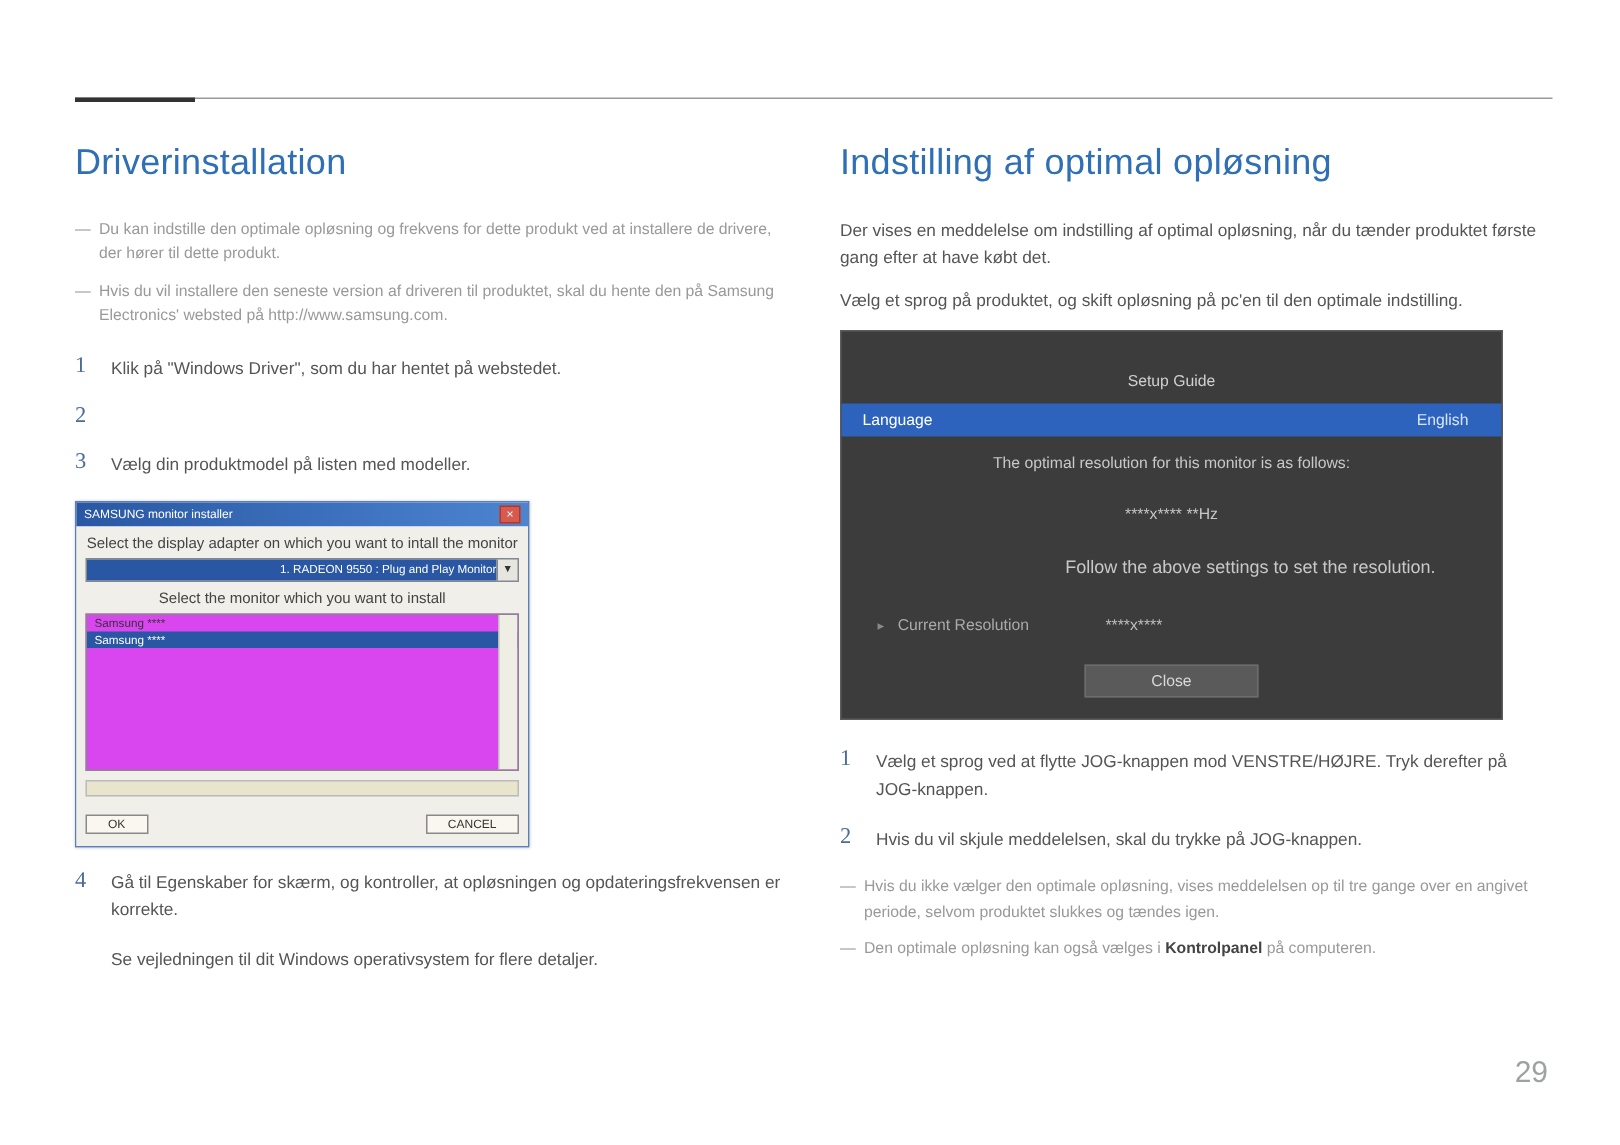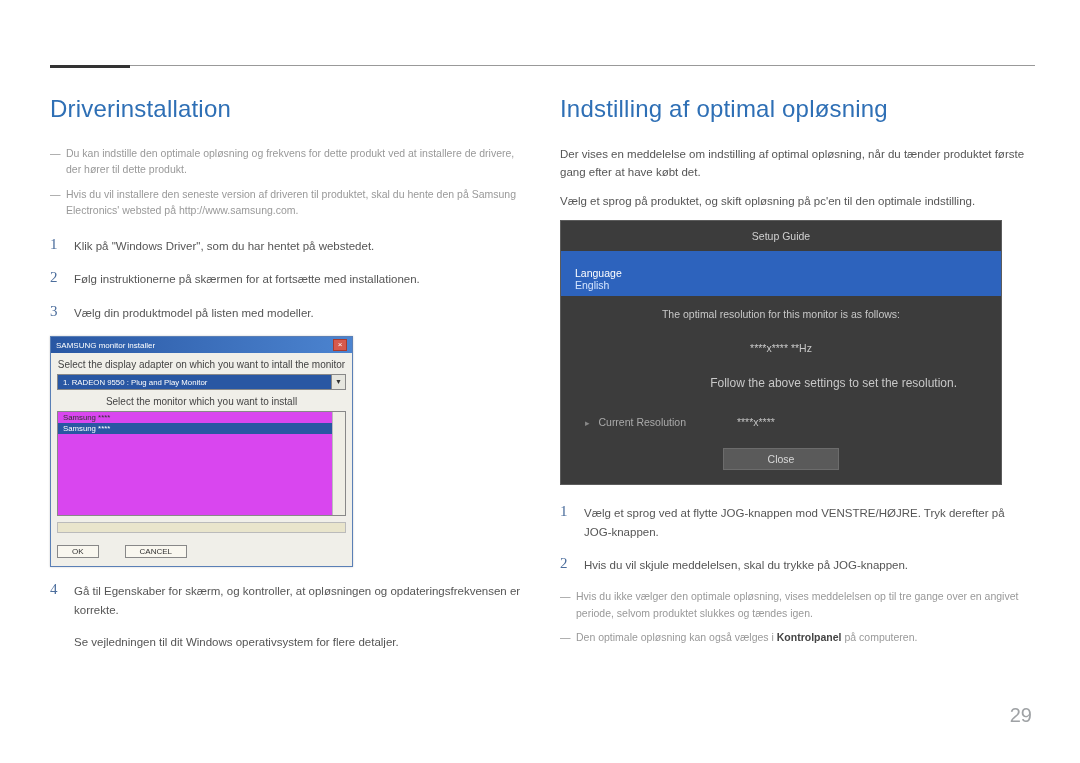--- a/index.html
+++ b/index.html
@@ -147,21 +147,21 @@
     background: #fff;
     margin-bottom: 6px;
     position: relative;
   }
   .win-sel-row {
     background: #2957a3;
     color: #fff;
     padding: 2px 5px;
     font-size: 7.8px;
     display: flex;
-    justify-content: space-between;
+    justify-content: flex-end;
     align-items: center;
   }
   .win-sel-arrow {
     background: #e6e6df;
     border-left: 1px solid #888;
     color: #333;
     width: 14px;
     text-align: center;
     font-size: 7px;
     line-height: 10px;
@@ -196,21 +196,21 @@
   }
   .win-scrollh {
     height: 11px;
     background: #e9e5cc;
     border: 1px solid #bbb;
     margin-bottom: 10px;
     position: relative;
   }
   .win-btns {
     display: flex;
-    justify-content: flex-start;
+    justify-content: space-between;
     gap: 26px;
     padding: 2px 0;
   }
   .win-btn {
     border: 1px solid #888;
     background: #f9f7ef;
     padding: 1px 14px;
     font-size: 8px;
     color: #333;
   }
@@ -223,29 +223,29 @@
     margin: 8px 0 18px 0;
     color: #c8c8c8;
     font-size: 10.5px;
     padding-bottom: 14px;
   }
   .osd-title {
     text-align: center;
     padding: 9px 0;
     color: #d0d0d0;
     font-size: 10.5px;
+    margin-top: 18px;
   }
   .osd-lang {
     background: #2d63bd;
     color: #fff;
     display: flex;
     justify-content: space-between;
-    padding: 16px 22px 5px 14px;
-    font-size: 10.5px;
-    flex-direction: column;
+    padding: 5px 22px 5px 14px;
+    font-size: 10.5px;
   }
   .osd-lang-val {
     color: #d6e6ff;
   }
   .osd-text {
     text-align: center;
     padding: 12px 30px 0 30px;
     font-size: 10.5px;
     color: #c8c8c8;
   }
@@ -306,21 +306,20 @@
 
   <p class="note">Du kan indstille den optimale opløsning og frekvens for dette produkt ved at installere de drivere, der hører til dette produkt.</p>
   <p class="note" style="margin-bottom:18px;">Hvis du vil installere den seneste version af driveren til produktet, skal du hente den på Samsung Electronics' websted på http://www.samsung.com.</p>
 
   <div class="step">
     <span class="step-num">1</span>
     <span class="step-text">Klik på "Windows Driver", som du har hentet på webstedet.</span>
   </div>
   <div class="step">
     <span class="step-num">2</span>
-    <span class="step-text">Følg instruktionerne på skærmen for at fortsætte med installationen.</span>
   </div>
   <div class="step">
     <span class="step-num">3</span>
     <span class="step-text">Vælg din produktmodel på listen med modeller.</span>
   </div>
 
   <div class="win-dialog">
     <div class="win-title">
       <span>SAMSUNG monitor installer</span>
       <span class="win-close">×</span>

